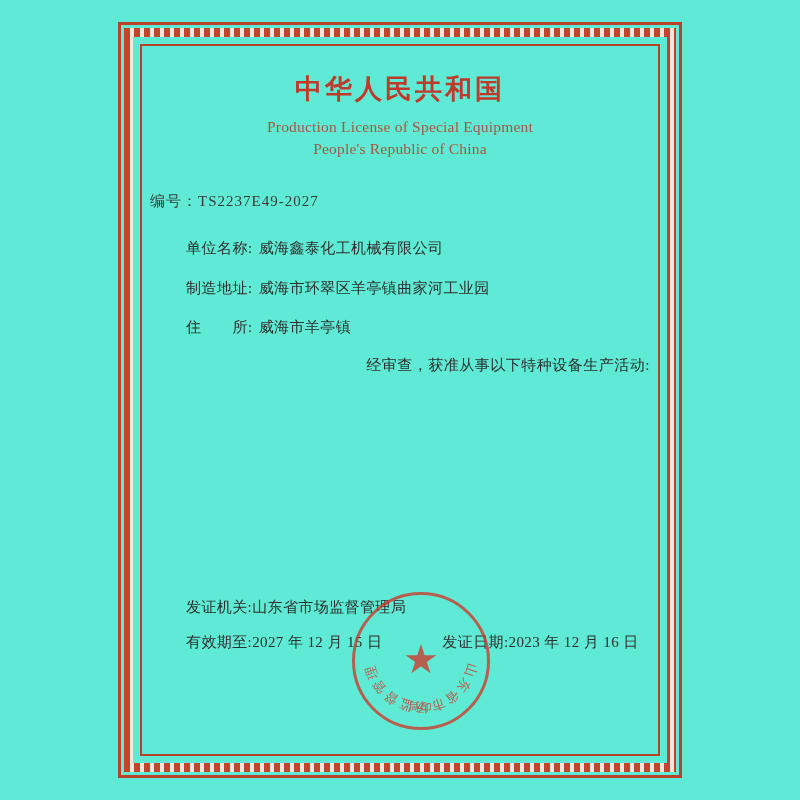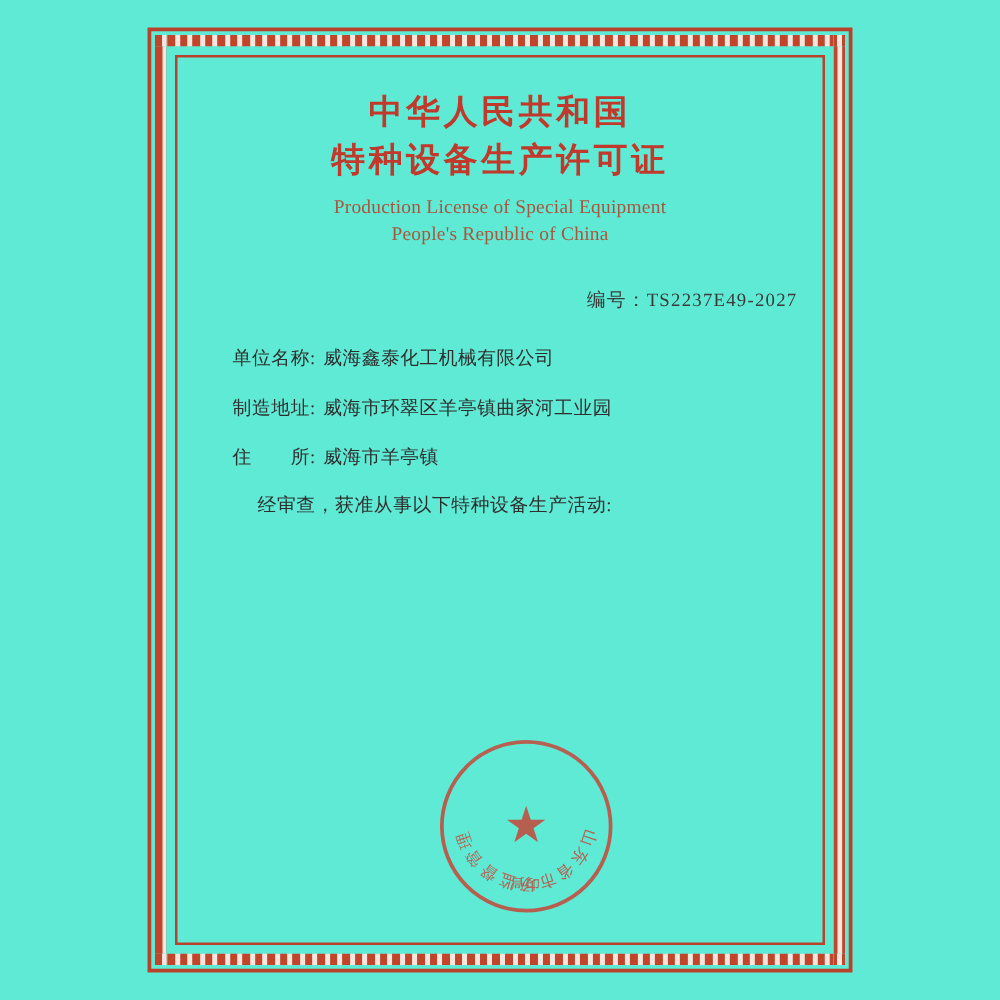--- a/index.html
+++ b/index.html
@@ -95,21 +95,21 @@
   .title-en-2 {
     font-size: 15.5px;
     color: #a8573e;
     margin-top: 4px;
     letter-spacing: 0.2px;
     font-family: Liberation Serif, serif;
   }
 
   .serial-row {
     margin-top: 34px;
-    text-align: right;
+    text-align: left;
     padding-right: 12px;
     font-size: 15px;
     color: #3a3a3a;
     letter-spacing: 1px;
   }
 
   .fields {
     margin-top: 26px;
     padding-left: 36px;
     font-size: 15px;
@@ -129,20 +129,21 @@
     margin-left: 6px;
     letter-spacing: 0.4px;
   }
 
   .scope-line {
     margin-top: 12px;
     padding-left: 56px;
     font-size: 15px;
     color: #2e2e2e;
     letter-spacing: 0.5px;
+    text-align: right;
   }
 
   
   table.license-table {
     margin-top: 12px;
     margin-left: 40px;
     width: 420px;
     border-collapse: collapse;
     font-size: 12.5px;
     color: #2e2e2e;
@@ -237,21 +238,20 @@
 <div class="certificate">
 
   <div class="frame-outer"></div>
   <div class="frame-pattern"></div>
   <div class="frame-inner"></div>
 
   <div class="content">
 
     <div class="title-block">
       <div class="title-cn-1">中华人民共和国</div>
-      <div class="title-cn-2">特种设备生产许可证</div>
       <div class="title-en-1">Production License of Special Equipment</div>
       <div class="title-en-2">People's Republic of China</div>
     </div>
 
     <div class="serial-row">
       <span>编号：</span><span>TS2237E49-2027</span>
     </div>
 
     <div class="fields">
       <div class="field-row">
@@ -264,20 +264,32 @@
       </div>
       <div class="field-row">
         <span class="field-label">住　　所:</span>
         <span class="field-value">威海市羊亭镇</span>
       </div>
     </div>
 
     <div class="scope-line">经审查，获准从事以下特种设备生产活动:</div>
 
 
+    <div class="footer">
+      <div class="footer-row">
+        <span class="seg">发证机关:</span>
+        <span class="seg">山东省市场监督管理局</span>
+      </div>
+      <div class="footer-row">
+        <span class="seg">有效期至:</span>
+        <span class="seg">2027 年 12 月 15 日</span>
+        <span class="seg seg2">发证日期:</span>
+        <span class="seg">2023 年 12 月 16 日</span>
+      </div>
+    </div>
 
   </div>
 
   <div class="seal">
     <svg class="arc-text" viewBox="0 0 132 132">
       <defs>
         <path id="sealArc" d="M 18,72 A 48,48 0 0 1 114,72" transform="rotate(180 66 66)"></path>
       </defs>
       <text>
         <textPath href="#sealArc" startOffset="50%" text-anchor="middle">山东省市场监督管理</textPath>

